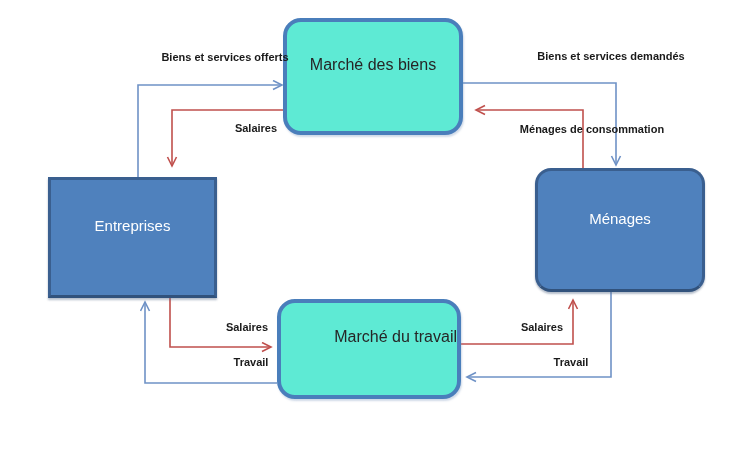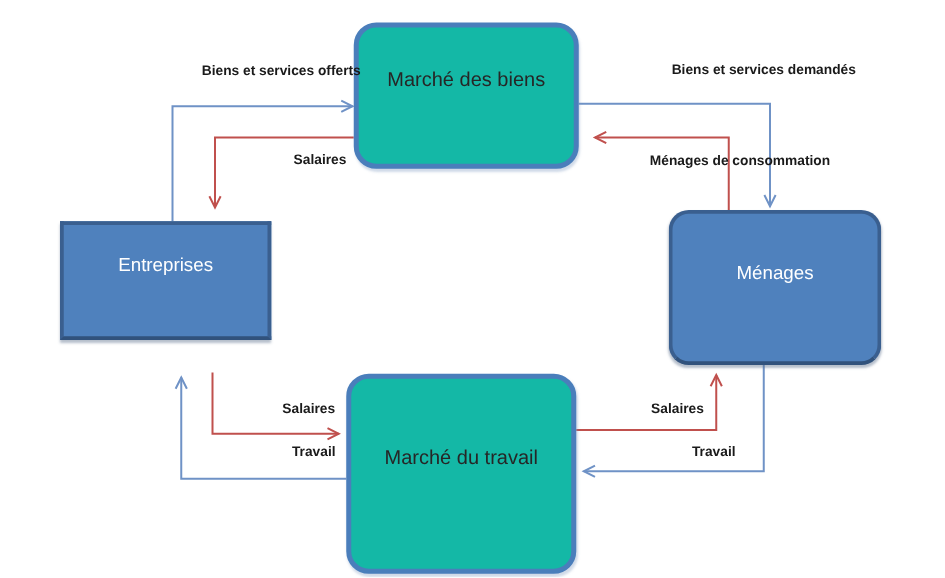--- a/index.html
+++ b/index.html
@@ -22,21 +22,21 @@
   }
   .node {
     position: absolute;
     display: flex;
     align-items: center;
     justify-content: center;
     text-align: center;
     box-sizing: border-box;
   }
   .node-rounded {
-    background: #14b8a6;
+    background: #5eead4;
     border: 4px solid #4a7ebb;
     border-radius: 18px;
     color: #262626;
     font-size: 16px;
     line-height: 28px;
     box-shadow: 1px 2px 2px rgba(120,150,190,0.35);
   }
   .node-filled {
     background: #4f81bd;
     border: 3px solid #3a5f8f;
@@ -89,29 +89,29 @@
 
     <path d="M611,292 L611,377 L467,377" fill="none" stroke="#6f92c6" stroke-width="1.6" marker-end="url(#arrow-blue)"></path>
   </svg>
 
   <div class="node node-rounded" style="left:283px; top:18px; width:180px; height:117px;">
     <div class="node-inner">
       <div>Marché des biens</div>
     </div>
   </div>
 
-  <div class="node node-filled" style="left:48px; top:177px; width:169px; height:95px;">
+  <div class="node node-filled" style="left:48px; top:177px; width:169px; height:121px;">
     <div class="node-inner">Entreprises</div>
   </div>
 
   <div class="node node-filled" style="left:535px; top:168px; width:170px; height:124px;border-radius:16px;">
     <div class="node-inner">Ménages</div>
   </div>
 
-  <div class="node node-rounded" style="left:277px; top:299px; width:184px; height:160px;">
+  <div class="node node-rounded" style="left:277px; top:299px; width:184px; height:100px;justify-content:flex-end;">
     <div class="node-inner">Marché du travail</div>
   </div>
 
   <div class="edge-label" style="left:186px; top:57px;">Biens et services offerts</div>
 
   <div class="edge-label" style="left:217px; top:128px;">Salaires</div>
 
   <div class="edge-label" style="left:572px; top:56px;">Biens et services demandés</div>
 
   <div class="edge-label" style="left:553px; top:129px;">Ménages de consommation</div>

